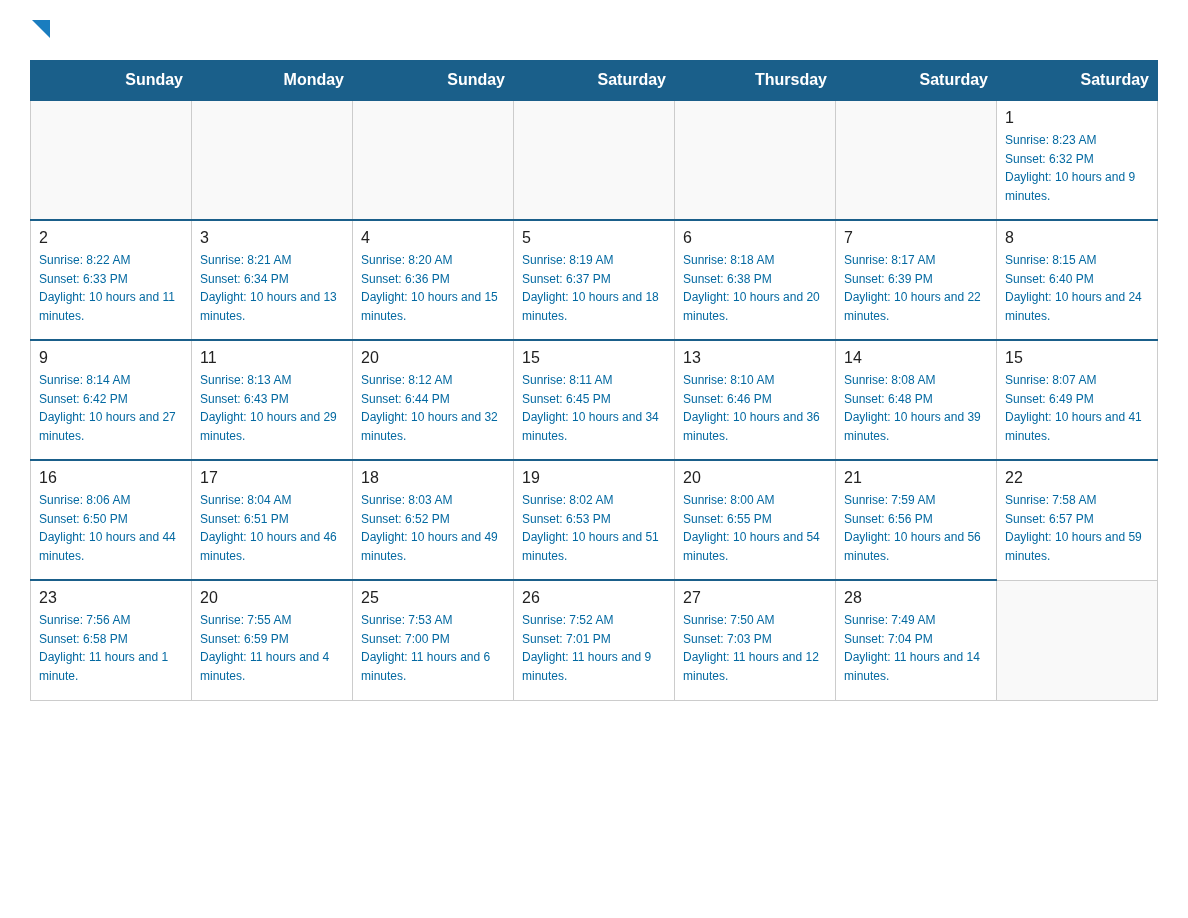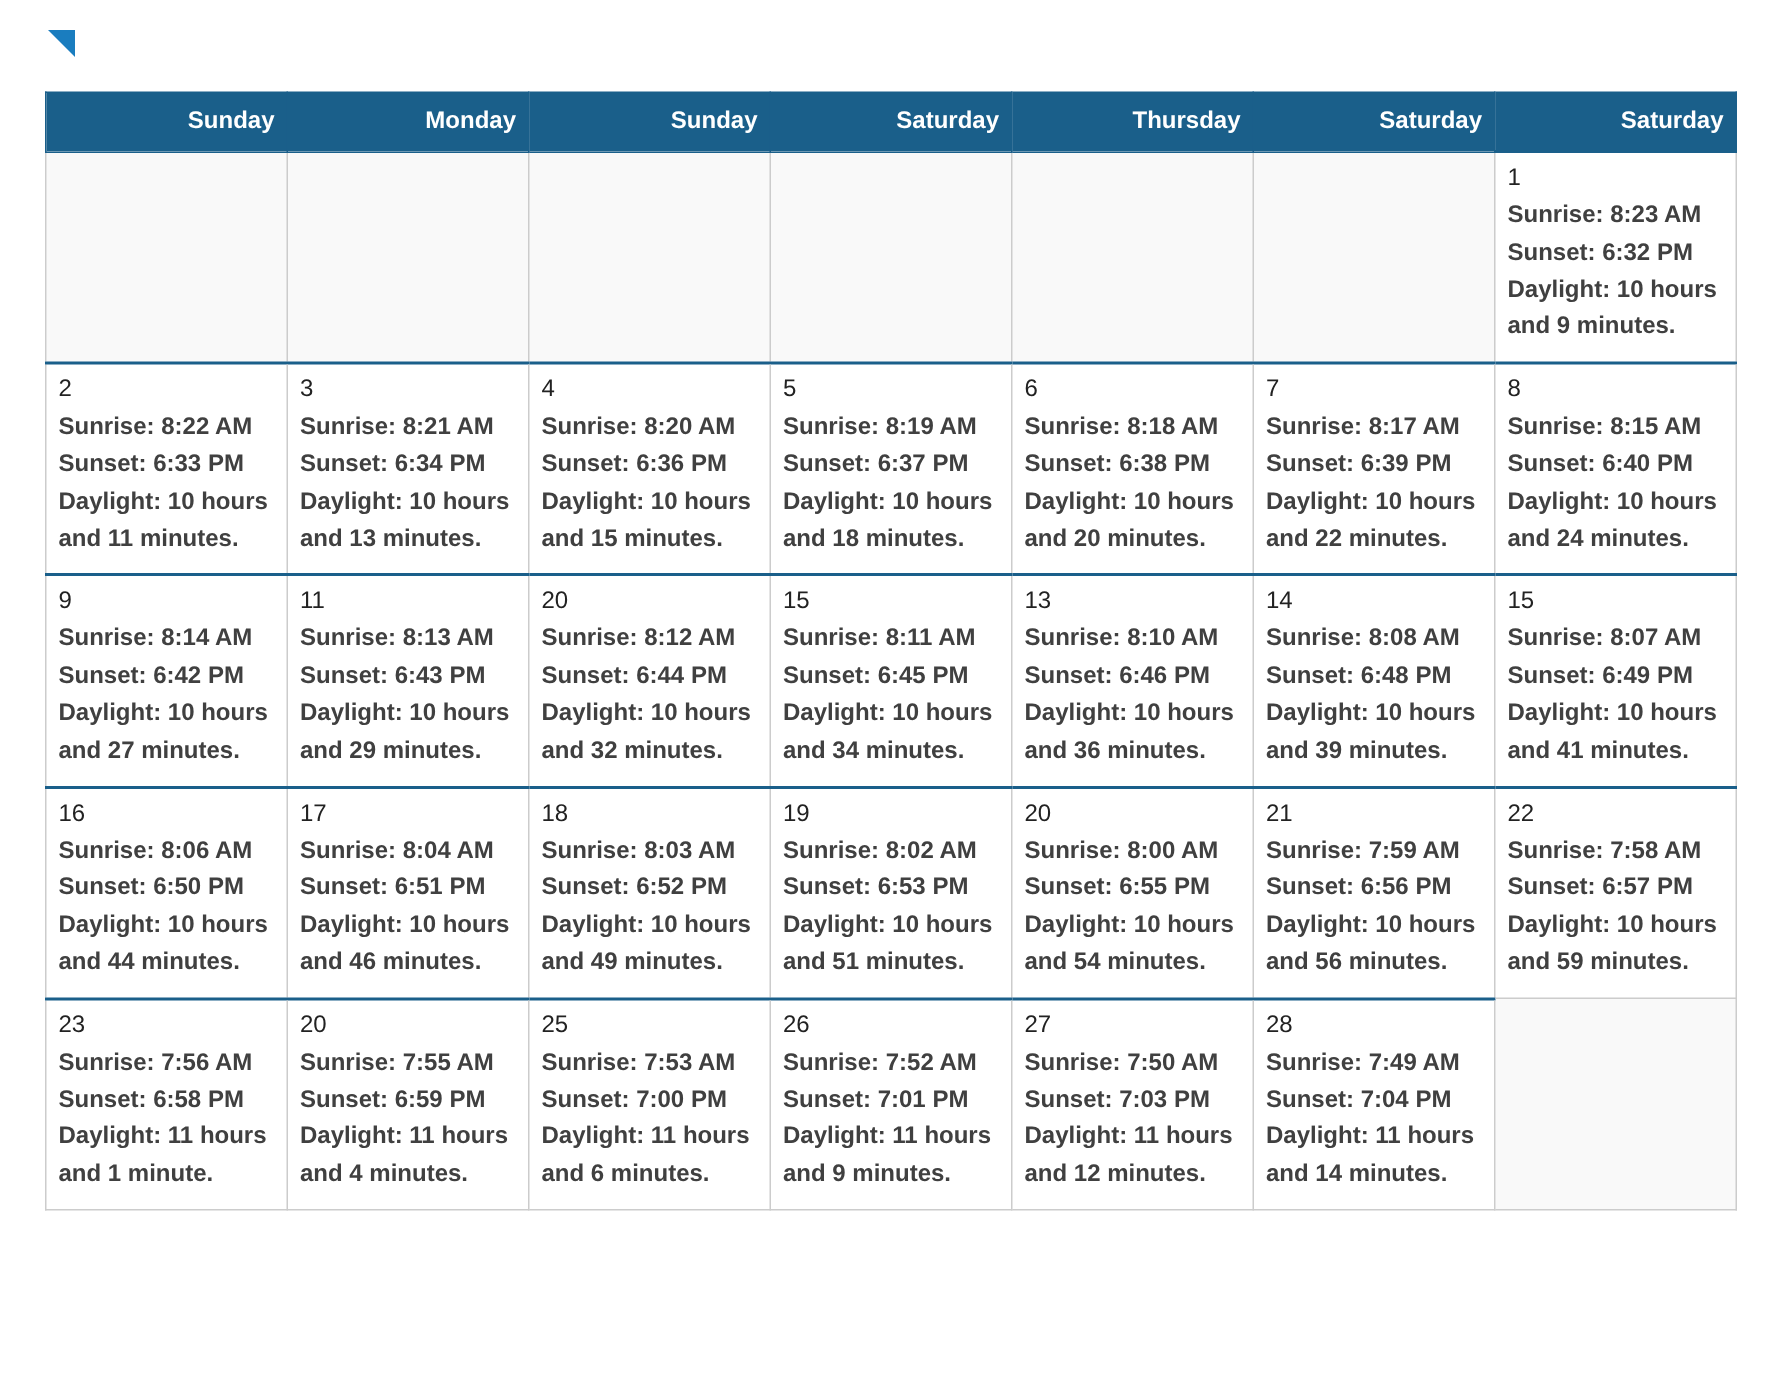--- a/index.html
+++ b/index.html
@@ -63,24 +63,23 @@
       background: #f9f9f9;
     }
     .day-number {
       font-size: 16px;
       font-weight: normal;
       color: #222;
       display: block;
       margin-bottom: 4px;
     }
     .day-info {
-      font-size: 16px;
-      color: #404040;
+      font-size: 12px;
+      color: #0369a1;
       line-height: 1.55;
-      font-weight: bold;
     }
     .logo-line1 { display: flex; align-items: baseline; }
   </style>
 </head>
 <body>
 
 <div class="header">
   <div class="logo">
     <div class="logo-line1">
       <span style="font-size:30px; font-weight:bold; color:#333; letter-spacing:-0.5px;"></span>

